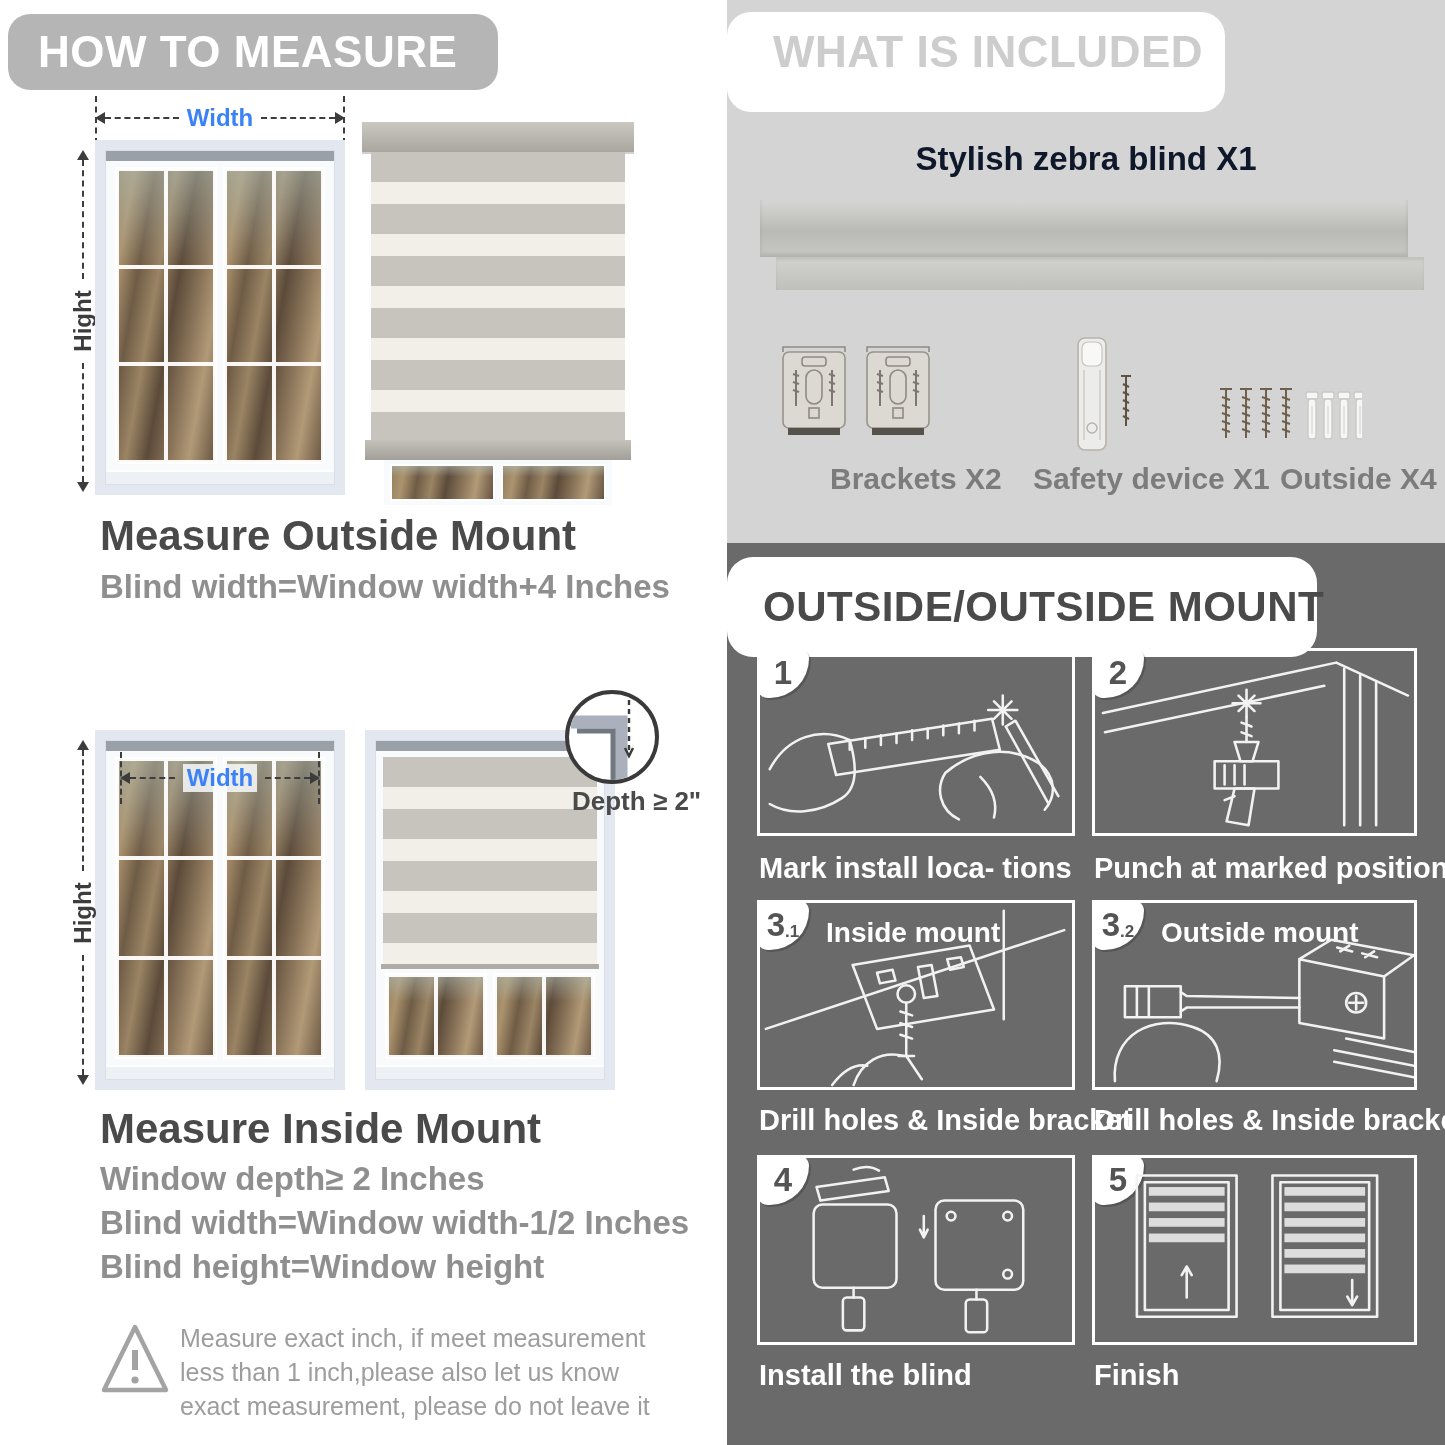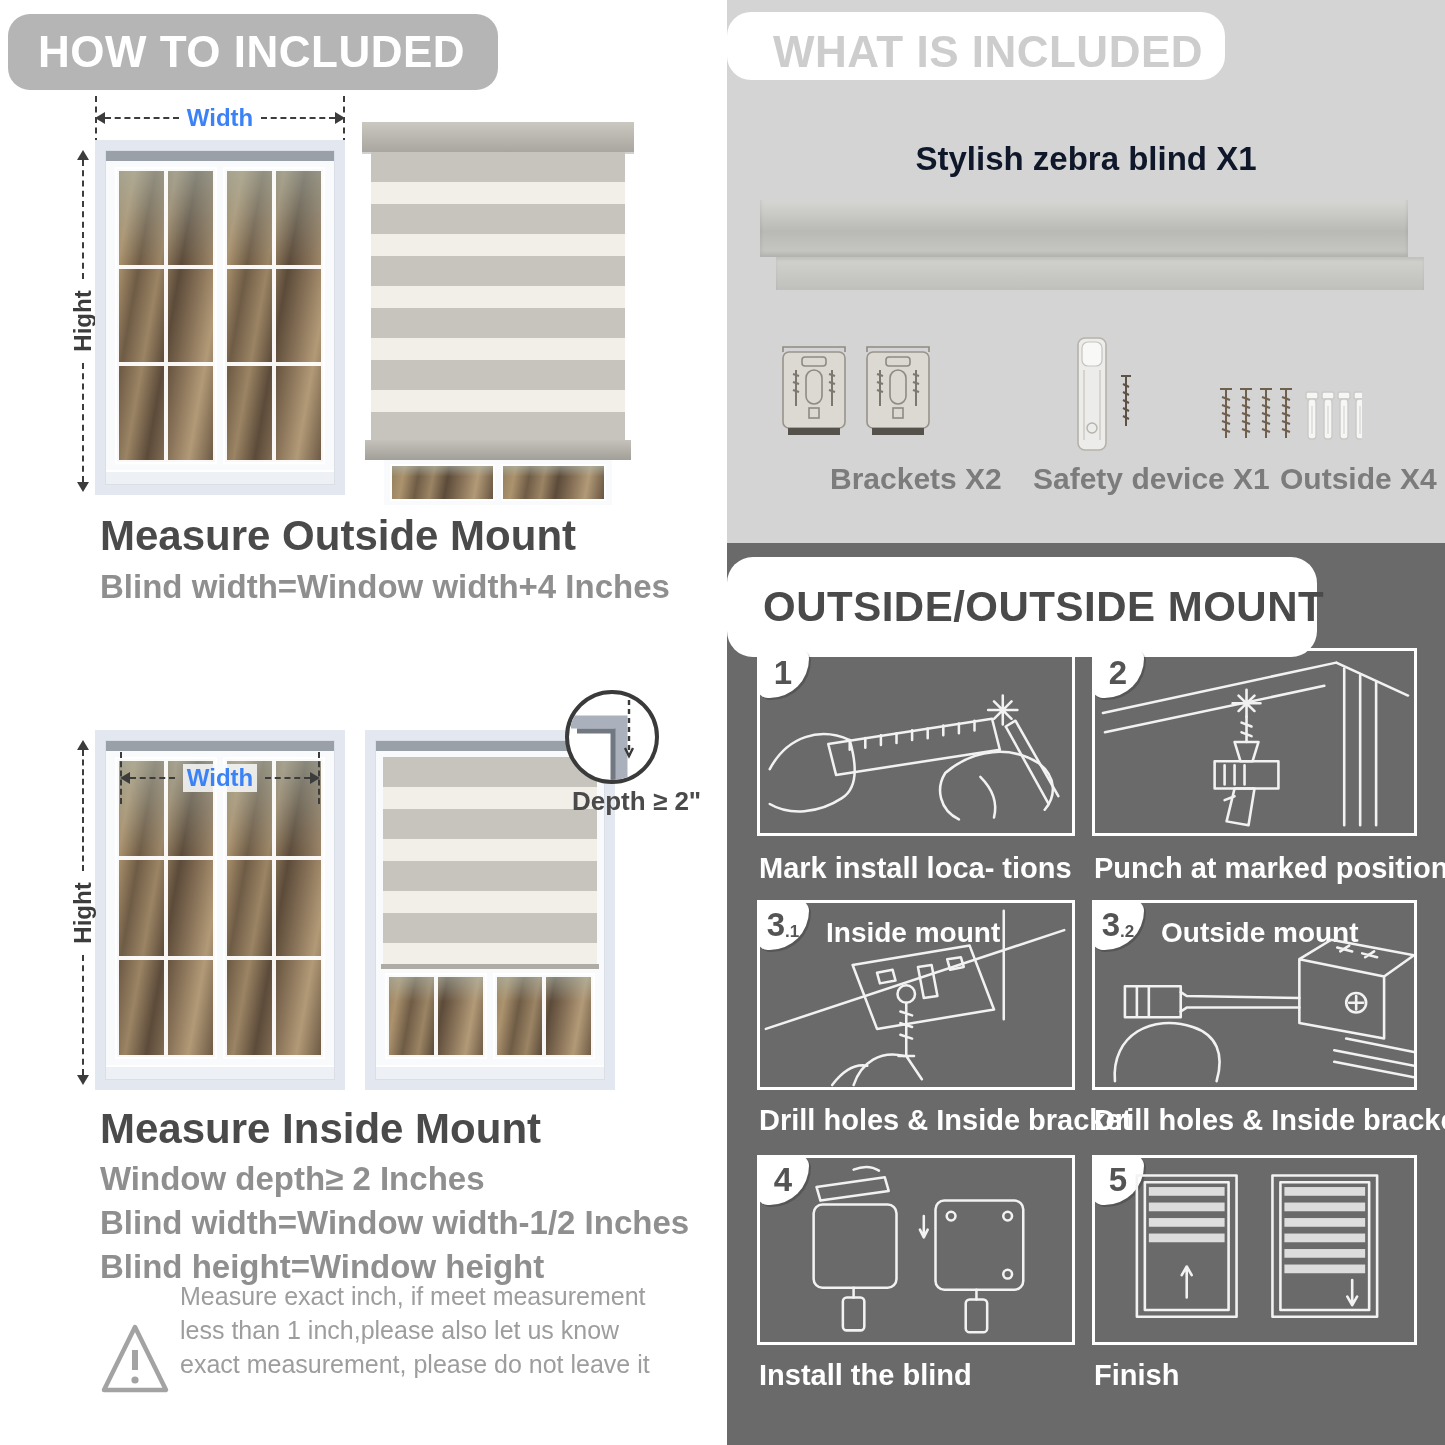--- a/index.html
+++ b/index.html
@@ -3,21 +3,21 @@
 <meta charset="utf-8">
 <style>
   html,body{margin:0;padding:0;background:#fff;font-family:"Liberation Sans",sans-serif;}
   .canvas{position:relative;width:1445px;height:1445px;background:#fff;overflow:hidden;}
   .abs{position:absolute;box-sizing:border-box;}
 
   
   .hdr{font-weight:bold;letter-spacing:.5px;white-space:nowrap;}
   #l-header{left:8px;top:14px;width:490px;height:76px;background:var(--c-headerbar);
     border-radius:22px;color:#fff;font-size:44px;line-height:76px;padding-left:30px;}
-  #r-header{left:727px;top:12px;width:498px;height:68px;background:#fff;border-radius:24px;
+  #r-header{left:727px;top:12px;width:498px;height:100px;background:#fff;border-radius:24px;
     color:#cdcdcd;font-size:44px;line-height:80px;padding-left:46px;}
   #m-header{left:727px;top:557px;width:590px;height:100px;background:#fff;border-radius:26px;
     color:#4a4a4a;font-size:42px;line-height:100px;padding-left:36px;}
 
   
   #panel-light{left:727px;top:0;width:718px;height:543px;background:var(--c-lightpanel);}
   #panel-dark{left:727px;top:543px;width:718px;height:902px;background:var(--c-darkpanel);}
 
   
   .sec-title{font-weight:bold;font-size:42px;color:#4a4a4a;white-space:nowrap;}
@@ -91,21 +91,21 @@
   #depth-label{left:572px;top:786px;width:150px;font-weight:bold;font-size:26px;color:#4a4a4a;white-space:nowrap;}
 </style>
 </head>
 <body>
 
 <div class="canvas">
 
   <div class="abs" id="panel-light"></div>
   <div class="abs" id="panel-dark"></div>
 
-  <div class="abs hdr" id="l-header">HOW TO INCLUDED</div>
+  <div class="abs hdr" id="l-header">HOW TO MEASURE</div>
 
   <div class="abs harrow" style="left:95px;top:104px;width:250px;height:28px;">
     <div class="ah l"></div>
     <div class="dash"></div>
     <div class="lbl">Width</div>
     <div class="dash"></div>
     <div class="ah r"></div>
   </div>
   <div class="abs vtick" style="left:95px;top:96px;height:48px;"></div>
   <div class="abs vtick" style="left:343px;top:96px;height:48px;"></div>
@@ -237,21 +237,21 @@
   <div class="abs sec-title" style="left:100px;top:1105px;">Measure Inside Mount</div>
   <div class="abs sec-line" style="left:100px;top:1160px;">Window depth≥ 2 Inches</div>
   <div class="abs sec-line" style="left:100px;top:1204px;">Blind width=Window width-1/2 Inches</div>
   <div class="abs sec-line" style="left:100px;top:1248px;">Blind height=Window height</div>
 
   <svg class="abs" style="left:100px;top:1320px;" width="70" height="80" viewBox="0 0 70 80">
     <path d="M35,7 L66,70 L4,70 Z" stroke="#a3a3a3" stroke-width="4.5" fill="none" stroke-linejoin="round"></path>
     <line x1="35" y1="30" x2="35" y2="50" stroke="#a3a3a3" stroke-width="6"></line>
     <circle cx="35" cy="60" r="3.6" fill="#a3a3a3"></circle>
   </svg>
-  <div class="abs warn-text" style="left:180px;top:1280px;width:470px;">Measure exact inch, if meet measurement less than 1 inch,please also let us know exact measurement, please do not leave it</div>
+  <div class="abs warn-text" style="left:180px;top:1322px;width:470px;">Measure exact inch, if meet measurement less than 1 inch,please also let us know exact measurement, please do not leave it</div>
 
   <div class="abs hdr" id="r-header">WHAT IS INCLUDED</div>
   <div class="abs" id="product-title">Stylish zebra blind X1</div>
 
   <div class="abs" style="left:760px;top:200px;width:666px;height:90px;">
     <div class="abs bar1"></div>
     <div class="abs bar2"></div>
   </div>
 
   <svg class="abs" style="left:780px;top:344px;" width="156" height="100" viewBox="0 0 156 100">

